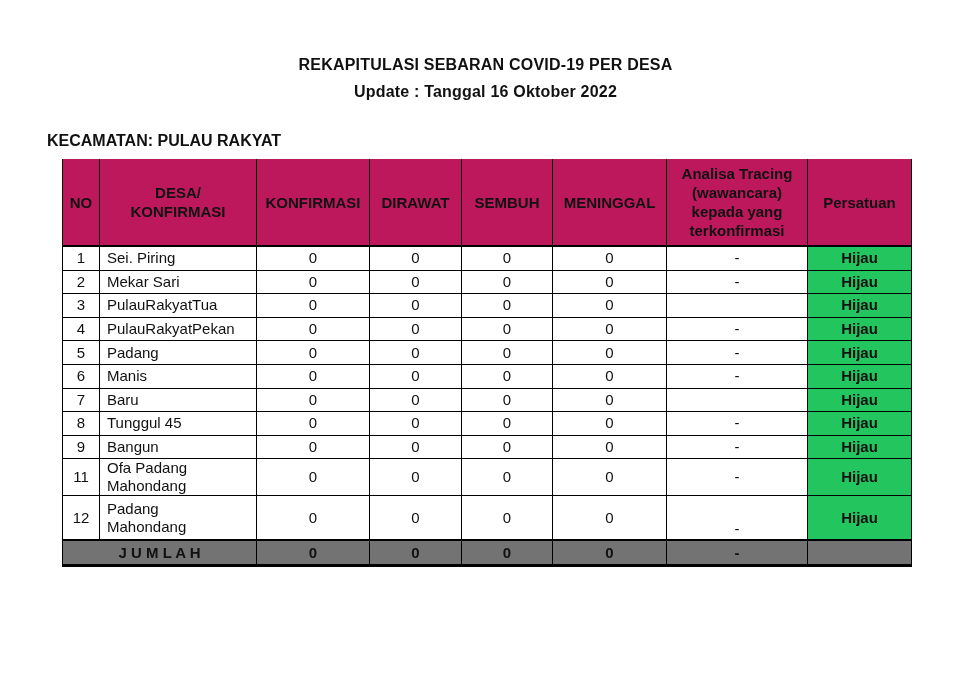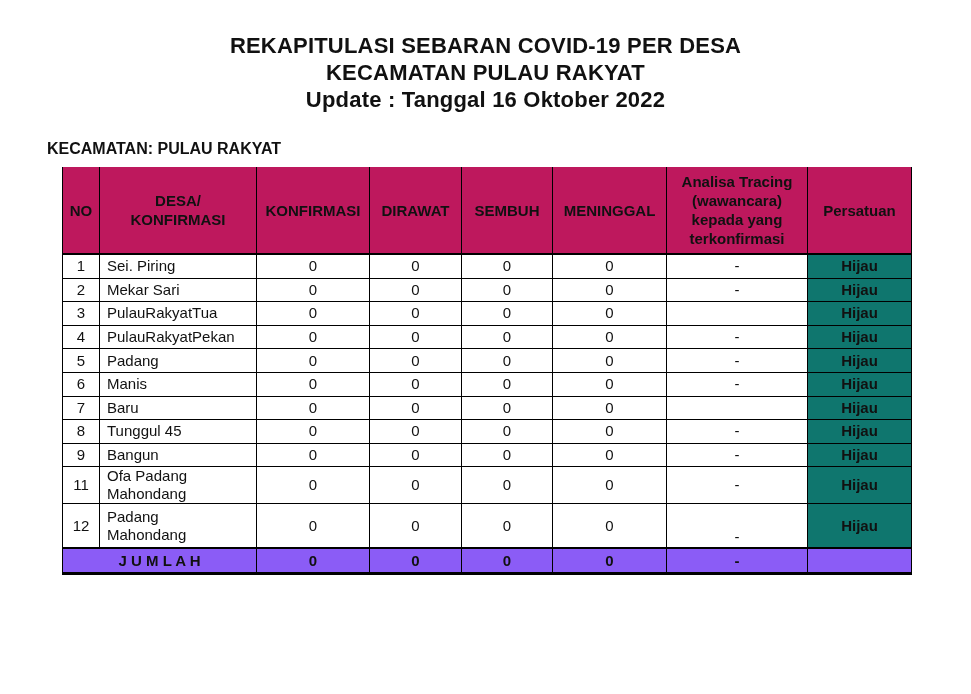--- a/index.html
+++ b/index.html
@@ -11,24 +11,24 @@
     overflow: hidden;
     font-family: "Liberation Sans", sans-serif;
     color: #111111;
   }
   .page {
     width: 971px;
     height: 694px;
     position: relative;
   }
   .title-block {
-    padding-top: 32px;
-    text-align: center;
-    font-weight: bold;
-    font-size: 22px;
+    padding-top: 51px;
+    text-align: center;
+    font-weight: bold;
+    font-size: 16px;
     line-height: 27px;
     letter-spacing: 0.2px;
   }
   .section-label {
     margin: 27px 0 9px 47px;
     font-weight: bold;
     font-size: 16px;
   }
   table.covid-table {
     margin-left: 62px;
@@ -68,51 +68,50 @@
     vertical-align: middle;
     line-height: 1.2;
     white-space: pre-line;
   }
   tbody td.cell-desa {
     text-align: left;
     padding-left: 7px;
     margin-top: 12px;
   }
   tbody td.cell-keterangan {
-    background: #0f766e;
+    background: #22c55e;
     font-weight: bold;
   }
   
   tbody tr:nth-child(11) { height: 44px; }
   tbody tr:nth-child(11) td.cell-analisa { vertical-align: bottom; padding-bottom: 1px; }
   
   tbody tr:nth-child(12) { height: 65px; }
   tbody tr:nth-child(12) td.cell-no,
   tbody tr:nth-child(12) td.cell-desa { vertical-align: bottom; padding-bottom: 5px; }
   tbody tr:nth-child(12) td.cell-keterangan { vertical-align: middle; }
 
   tfoot td {
-    background: #8b5cf6;
+    background: #737373;
     height: 23px;
     font-size: 15px;
     font-weight: bold;
     text-align: center;
     vertical-align: middle;
     border-top: 2.5px solid #000000;
     border-bottom: 3px solid #000000;
   }
 </style>
 </head>
 <body>
 
 <div class="page">
 
   <div class="title-block">
     <div>REKAPITULASI SEBARAN COVID-19 PER DESA</div>
-    <div>KECAMATAN PULAU RAKYAT</div>
     <div>Update : Tanggal 16 Oktober 2022</div>
   </div>
 
   <div class="section-label">KECAMATAN: PULAU RAKYAT</div>
 
   <table class="covid-table">
     <colgroup>
       <col class="c-no">
         <col class="c-desa">
         <col class="c-konfirmasi">

